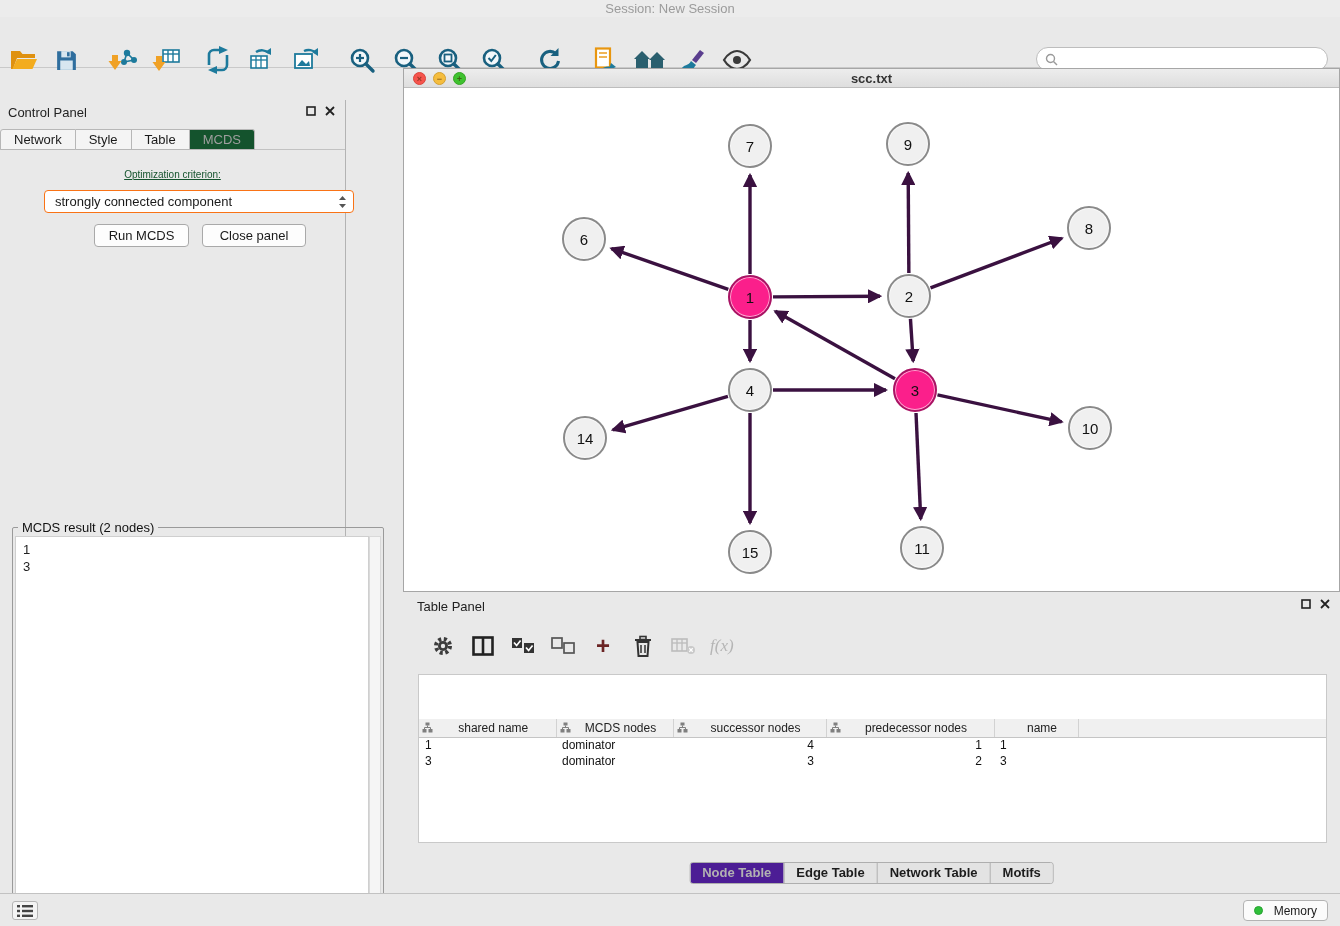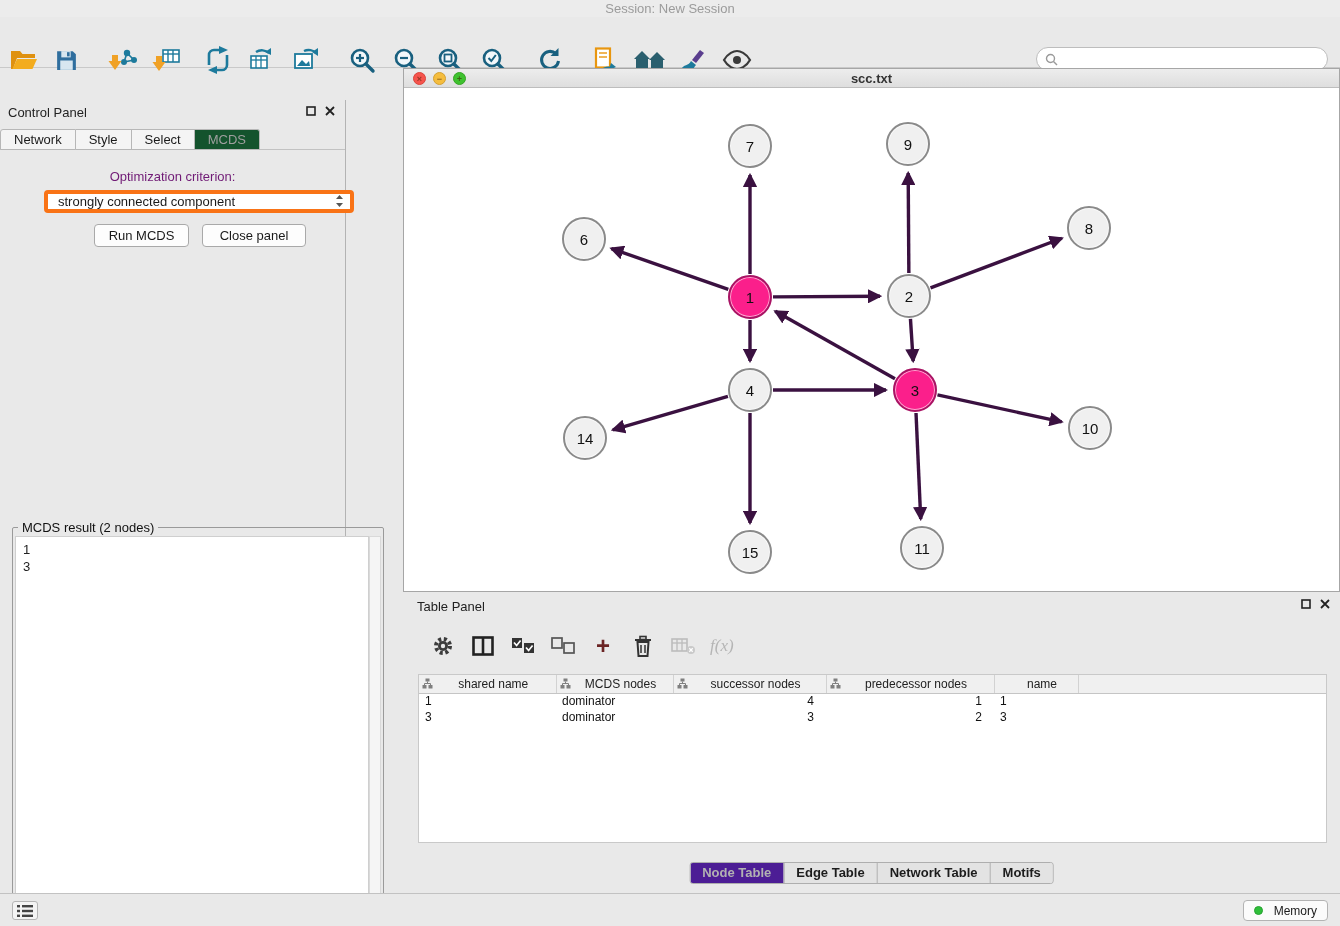--- a/index.html
+++ b/index.html
@@ -19,22 +19,22 @@
   .control-panel { position:absolute; left:0; top:68px; width:346px; height:820px; background:#e9e9e9; border-right:1px solid #b3b3b3;margin-top:32px; }
   .panel-header { position:relative; height:24px; }
   .panel-title { position:absolute; left:8px; top:5px; font-size:13px; color:#222; }
   .win-btns { position:absolute; right:10px; top:6px; display:flex; gap:9px; align-items:center; }
   .cp-tabline { position:absolute; top:49px; left:0; width:100%; border-bottom:1px solid #c2c2c2; }
   .cp-tabs { position:absolute; top:29px; left:0; width:100%; display:flex; justify-content:flex-start; }
   .cp-tab { height:21px; line-height:20px; padding:0 13px; background:#f4f4f4; border:1px solid #b7b7b7; border-left:none; font-size:13px; cursor:default; }
   .cp-tab:first-child { border-left:1px solid #b7b7b7; border-radius:3px 0 0 0; }
   .cp-tab:last-child { border-radius:0 3px 0 0; }
   .cp-tab.active { background:#14532d; color:#9f9f9f; }
-  .opt-label { position:absolute; top:69px; left:0; width:100%; text-align:center; font-size:13px; color:#701a75; }
-  .dropdown { position:absolute; top:90px; left:44px; width:310px; height:23px; background:#fff; border:4px solid #f97316; border-radius:4px; display:flex; align-items:flex-start; padding:0 6px 0 10px; font-size:13px; }
+  .opt-label { position:absolute; top:69px; left:0; width:100%; text-align:center; font-size:10px; color:#14532d;text-decoration:underline; }
+  .dropdown { position:absolute; top:90px; left:44px; width:310px; height:23px; background:#fff; border:1px solid #f97316; border-radius:4px; display:flex; align-items:center; padding:0 6px 0 10px; font-size:13px; }
   .dropdown .dd-value { flex:1; }
   .btn { position:absolute; height:23px; background:#fdfdfd; border:1px solid #a9a9a9; border-radius:4px; font-size:13px; text-align:center; line-height:21px; cursor:default; }
   .btn-run { top:124px; left:94px; width:95px; }
   .btn-close { top:124px; left:202px; width:104px; }
   .result-group { position:absolute; left:12px; top:427px; width:372px; height:384px; border:1px solid #9a9a9a; border-radius:2px; }
   .result-title { position:absolute; top:-8px; left:5px; background:#e9e9e9; padding:0 4px; font-size:13px; color:#111; }
   .result-body { position:absolute; left:2px; right:14px; top:8px; bottom:2px; background:#fff; border:1px solid #cfcfcf; padding:4px 7px; font-size:13px; line-height:17px; color:#222; overflow:hidden; }
   .result-scroll { position:absolute; right:2px; top:8px; bottom:2px; width:12px; background:#f5f5f5; border:1px solid #d9d9d9; }
   .splitter { position:absolute; left:397px; top:68px; width:6px; height:820px; background:#e9e9e9; cursor:col-resize; }
   
@@ -52,21 +52,21 @@
   .node.selected { background:var(--sel-fill,#fb1f8b); border-color:var(--sel-border,#a81464); }
   
   .table-panel { position:absolute; left:403px; top:593px; width:937px; height:297px; background:#e9e9e9; }
   .tp-header { position:relative; height:24px; }
   .tp-title { position:absolute; left:14px; top:6px; font-size:13px; color:#222; }
   .tp-toolbar { position:absolute; top:38px; left:15px; width:909px; height:30px; display:flex; align-items:center; gap:14px; padding-left:12px; }
   .tp-tool { width:26px; height:26px; display:flex; align-items:center; justify-content:center; cursor:default; }
   .plus-glyph { font-size:24px; font-weight:bold; color:#6b2424; line-height:22px; }
   .fx-glyph { font-family:"Liberation Serif",serif; font-style:italic; font-size:17px; color:#b5b5b5; }
   .tp-table-wrap { position:absolute; left:15px; top:81px; width:909px; height:169px; background:#fff; border:1px solid #c9c9c9; overflow:hidden; }
-  table.node-table { border-collapse:collapse; table-layout:fixed; width:100%; font-size:12px; }
+  table.node-table { border-collapse:collapse; table-layout:fixed; width:100%; font-size:12px;margin-top:44px; }
   table.node-table th { position:relative; height:18px; background:#f0f0f0; border-right:1px solid #d2d2d2; border-bottom:1px solid #c5c5c5; font-weight:normal; color:#222; text-align:center; padding:0 4px 0 16px; white-space:nowrap; overflow:hidden; }
   table.node-table th.filler { padding:0; border-right:none; }
   table.node-table td { height:16px; padding:0 6px; color:#111; white-space:nowrap; overflow:hidden; }
   table.node-table td.num { text-align:right; padding-right:12px; }
   .sort-ic { position:absolute; left:3px; top:3px; }
   .tp-tabs { position:absolute; top:269px; left:50%; transform:translateX(-50%); display:flex; border:1px solid #aeaeae; border-radius:3px; overflow:hidden; }
   .tp-tab { height:20px; line-height:19px; padding:0 12px; background:#e3e3e3; border-left:1px solid #aeaeae; font-size:13px; font-weight:bold; color:#1c1c1c; cursor:default; }
   .tp-tab:first-child { border-left:none; }
   .tp-tab.active { background:#4c1d95; color:#b2b2b2; }
   
@@ -227,21 +227,21 @@
           <svg width="10" height="10" viewBox="0 0 10 10">
             <path d="M1 1l8 8M9 1L1 9" stroke="#222" stroke-width="1.8"></path>
           </svg>
         </span>
     </span>
   </div>
   <div class="cp-tabline"></div>
   <div class="cp-tabs">
     <div class="cp-tab">Network</div>
     <div class="cp-tab">Style</div>
-    <div class="cp-tab">Select</div>
+    <div class="cp-tab">Table</div>
     <div class="cp-tab active">MCDS</div>
   </div>
   <div class="opt-label">Optimization criterion:</div>
   <div class="dropdown">
     <span class="dd-value">strongly connected component</span>
     <span style="display:flex">
         <svg width="9" height="14" viewBox="0 0 9 14">
           <path d="M1 5l3.5-4L8 5z" fill="#555"></path>
           <path d="M1 9l3.5 4L8 9z" fill="#555"></path>
         </svg>

